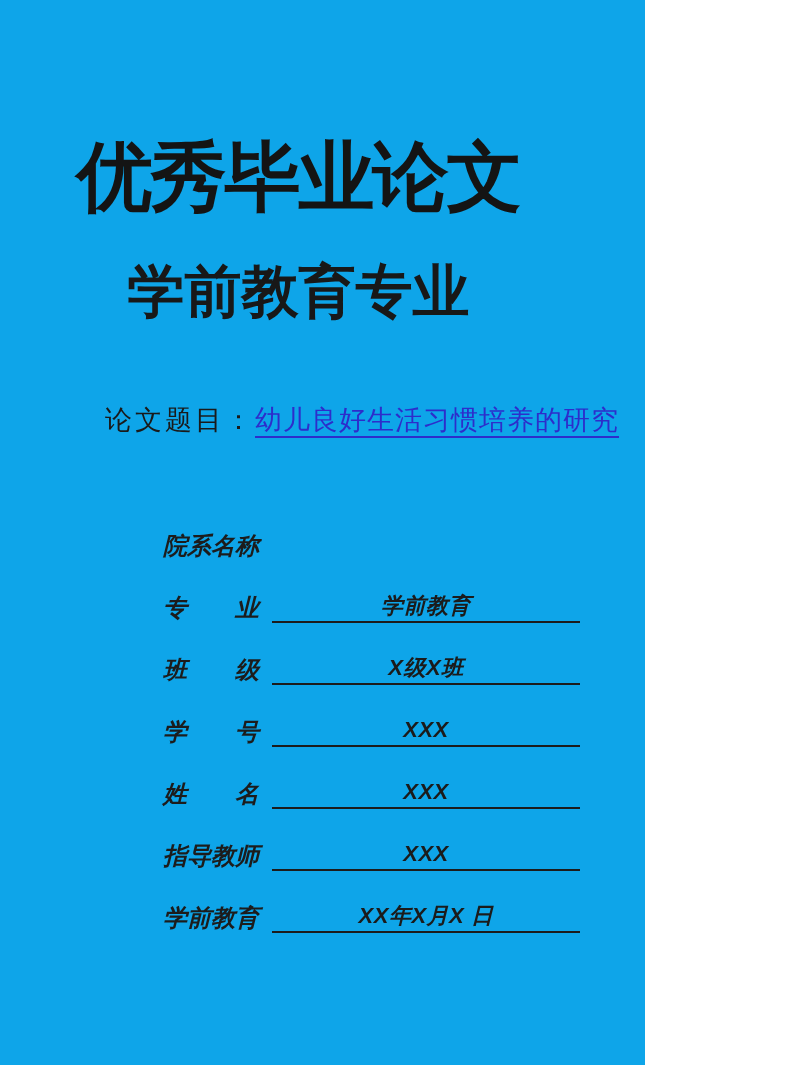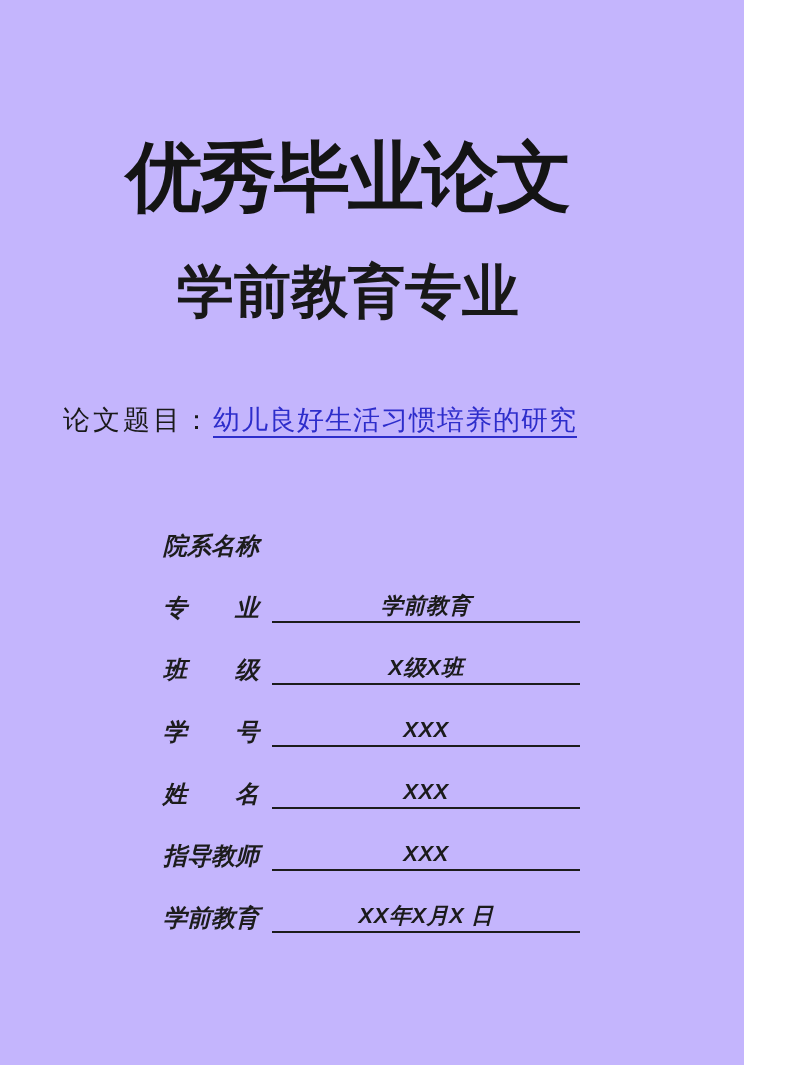--- a/index.html
+++ b/index.html
@@ -9,23 +9,23 @@
   }
   body {
     width: 800px;
     height: 1065px;
     overflow: hidden;
     font-family: "Liberation Sans", sans-serif;
     color: #1a1a1a;
     position: relative;
   }
   .page {
-    width: 744px;
+    width: 645px;
     height: 1065px;
-    background: #c4b5fd;
+    background: #0ea5e9;
   }
   
   .header {
     padding-top: 136px;
     padding-right: 48px; 
     text-align: center;
   }
   .main-title {
     font-family: "Liberation Serif", "DejaVu Serif", serif;
     font-weight: 700;
@@ -40,21 +40,21 @@
     font-family: Liberation Mono, monospace;
     font-weight: 700;
     font-size: 57px;
     line-height: 60px;
     color: #181818;
     white-space: nowrap;
   }
   
   .topic-line {
     margin-top: 74px;
-    padding-left: 63px;
+    padding-left: 105px;
     font-family: "Liberation Serif", "DejaVu Serif", serif;
     font-size: 27px;
     line-height: 40px;
     white-space: nowrap;
   }
   .topic-label {
     color: #1a1a1a;
     letter-spacing: 3px;
   }
   .topic-title {

